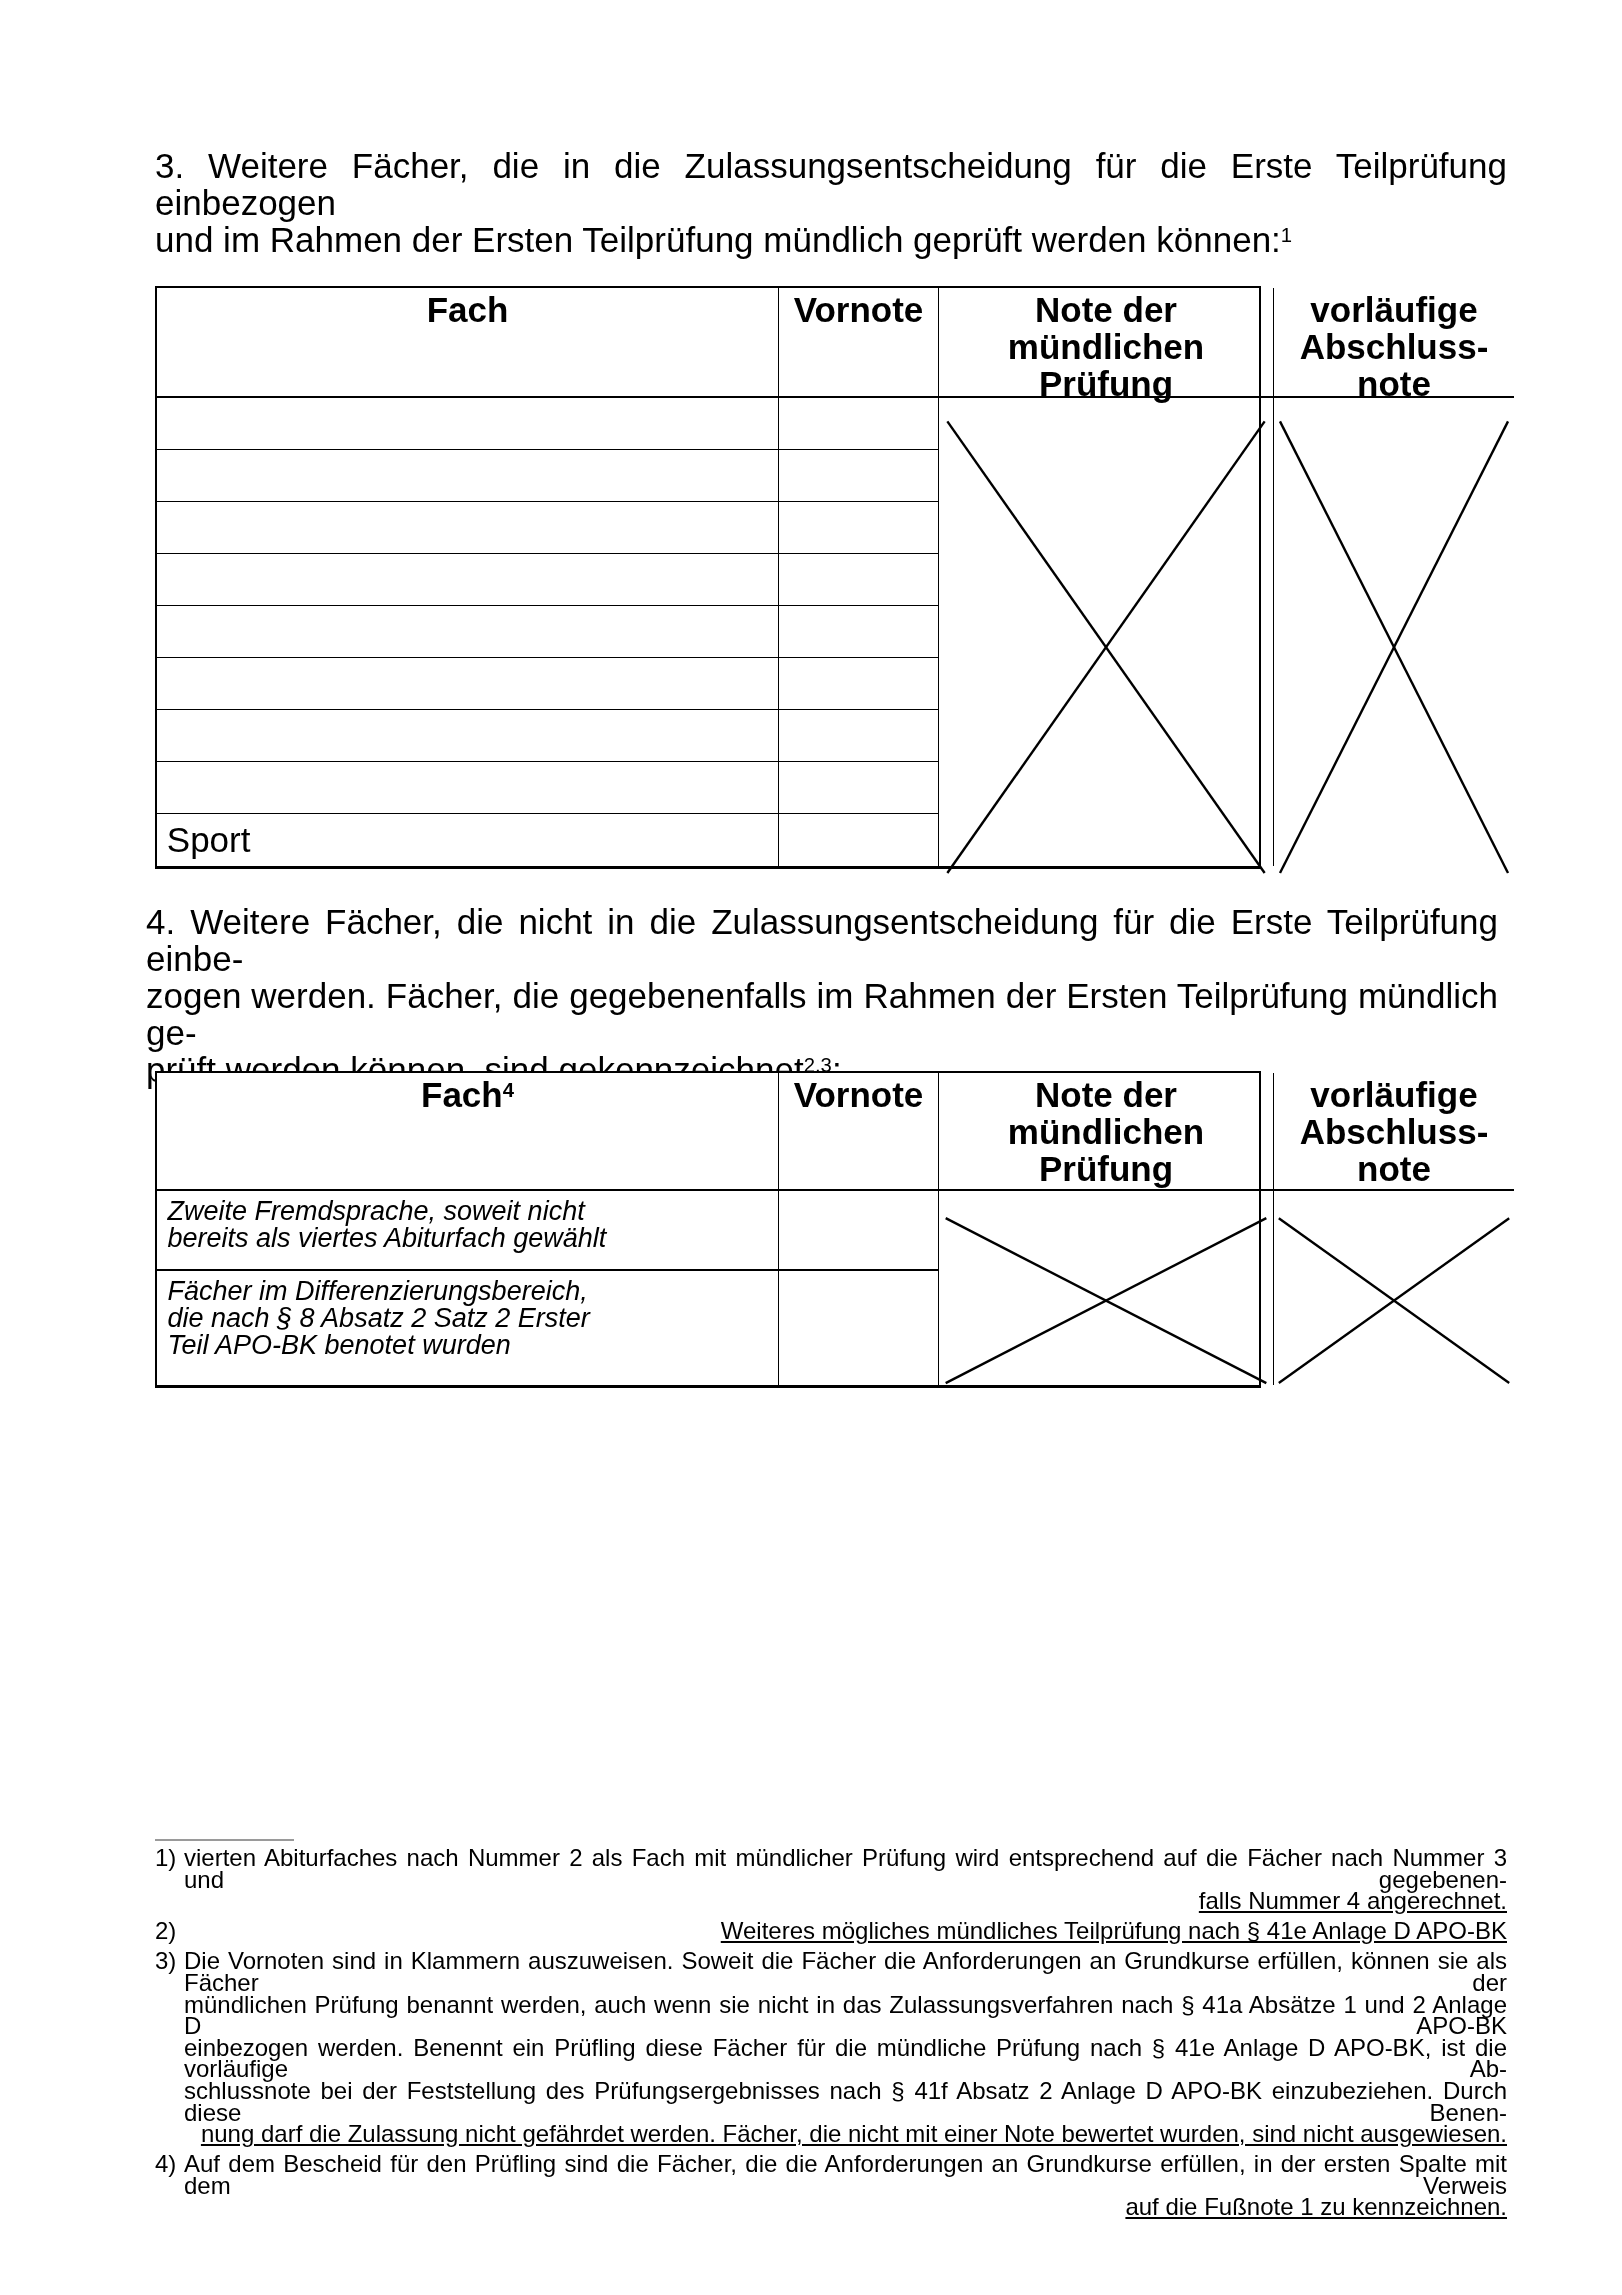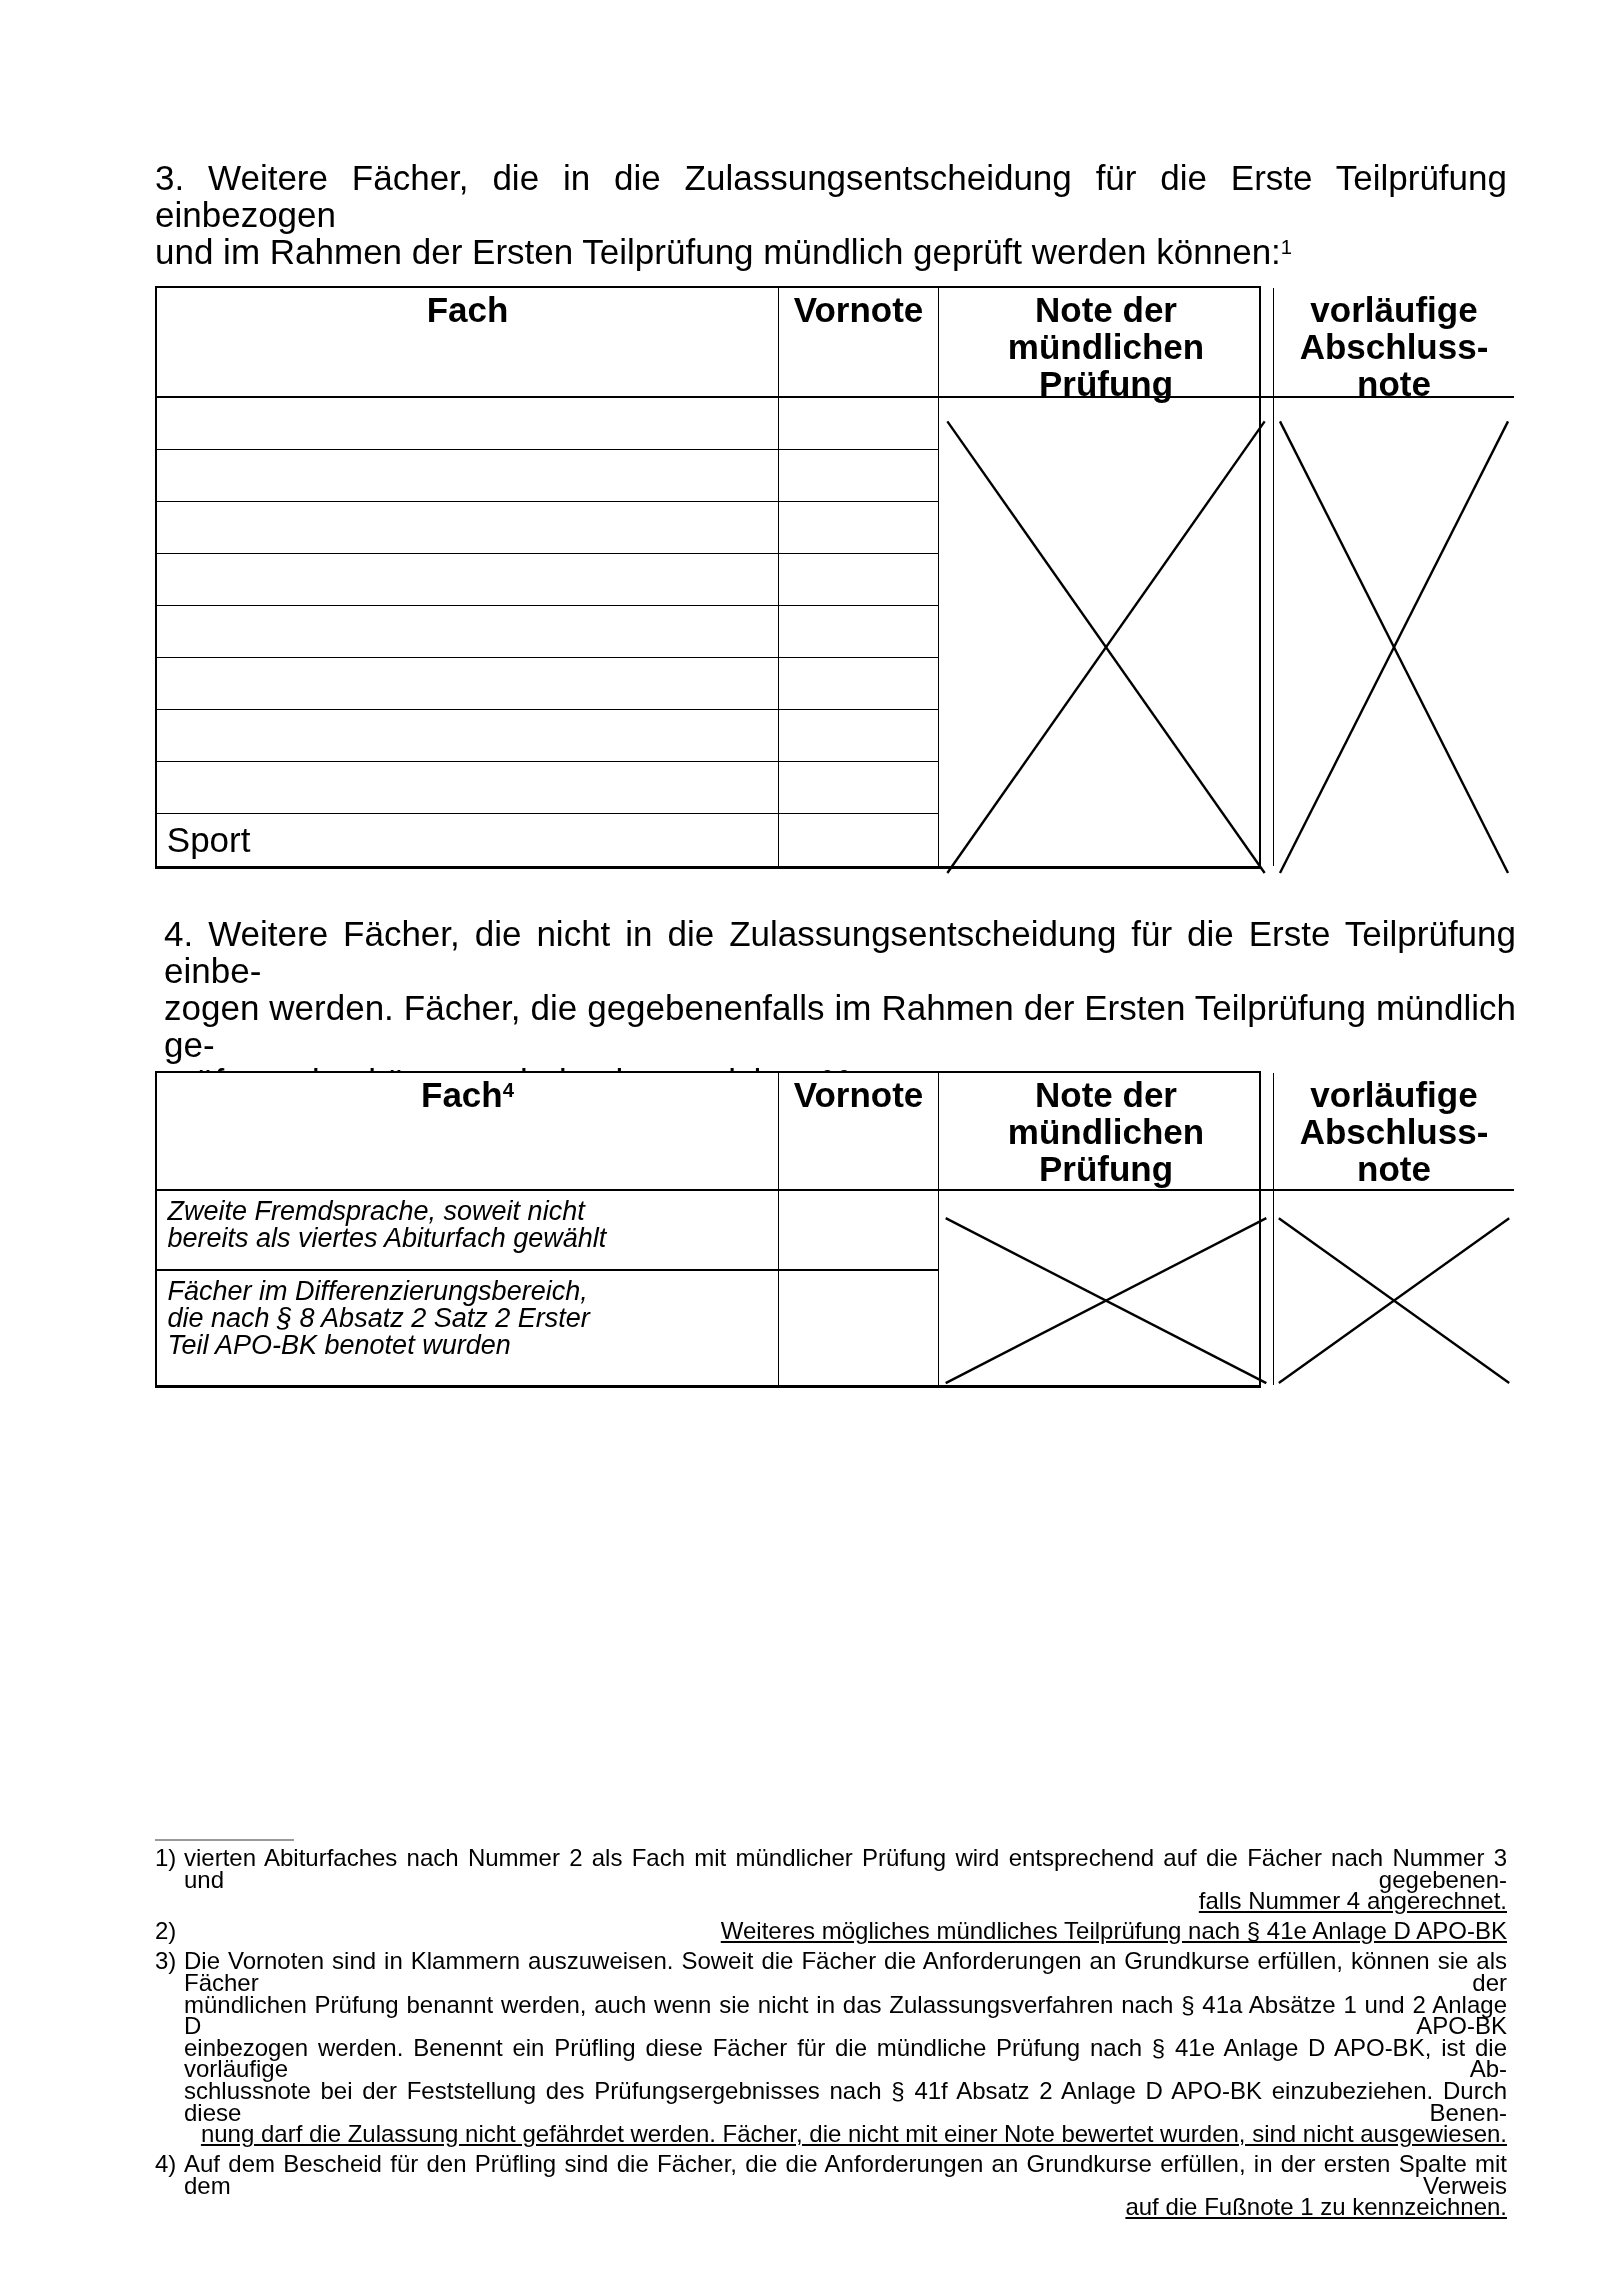--- a/index.html
+++ b/index.html
@@ -6,21 +6,21 @@
   body {
     width: 1623px; height: 2295px;
     background: #ffffff;
     position: relative;
     font-family: "Liberation Sans", "DejaVu Sans", sans-serif;
     color: #000;
   }
   .abs { position: absolute; }
 
   
-  .heading { width: 1352px; font-size: 35px; line-height: 37px; margin-top: 12px; }
+  .heading { width: 1352px; font-size: 35px; line-height: 37px; }
   .jline { text-align: justify; text-align-last: justify; }
   .lline { text-align: left; }
   .sup { font-size: 0.58em; position: relative; top: -0.5em; letter-spacing: 0; }
 
   
   .tbl {
     display: grid;
     box-sizing: border-box;
     border: 2px solid #000;
     border-bottom-width: 3.3px;
@@ -98,21 +98,21 @@
   <div class="cell br bb fach-row-label" style="grid-column:1;"></div>
   <div class="cell br bb"></div>
   <div class="cell br bb fach-row-label" style="grid-column:1;"></div>
   <div class="cell br bb"></div>
   <div class="cell br bb fach-row-label" style="grid-column:1;"></div>
   <div class="cell br bb"></div>
   <div class="cell br fach-row-label" style="grid-column:1;">Sport</div>
   <div class="cell br"></div>
 </div>
 
-<div class="abs heading" style="left:164px; top:903px;">
+<div class="abs heading" style="left:146px; top:903px;">
   <div class="jline">4. Weitere Fächer, die nicht in die Zulassungsentscheidung für die Erste Teilprüfung einbe-</div>
   <div class="jline">zogen werden. Fächer, die gegebenenfalls im Rahmen der Ersten Teilprüfung mündlich ge-</div>
   <div class="lline"><span>prüft werden können, sind gekennzeichnet</span><span class="sup">2,3</span><span>:</span></div>
 </div>
 
 <div class="abs tbl t2" style="left:155px; top:1071px;">
 
   <div class="cell hcell br"><span>Fach</span><span class="sup">4</span></div>
   <div class="cell hcell br">Vornote</div>
   <div class="cell hcell br">

